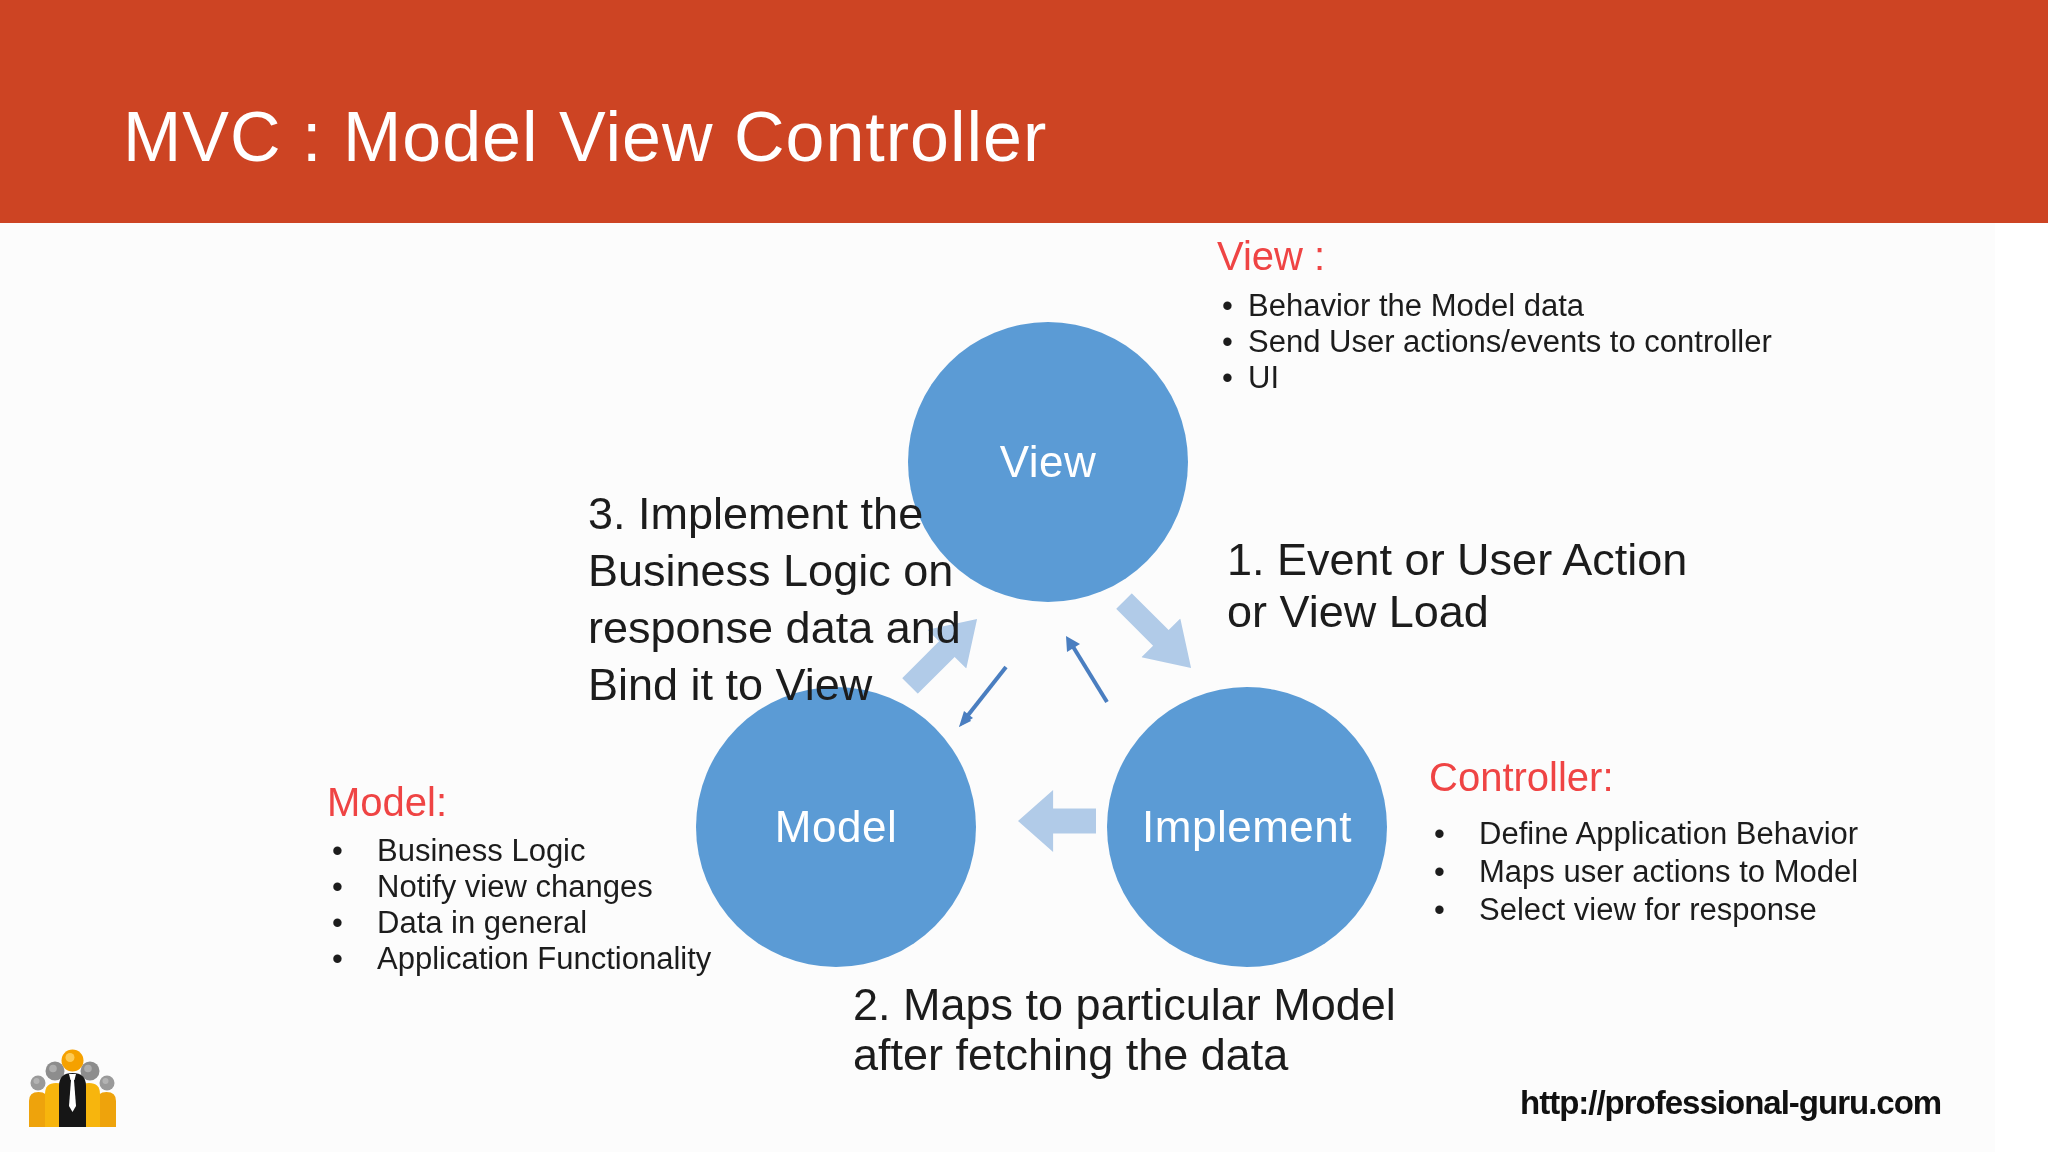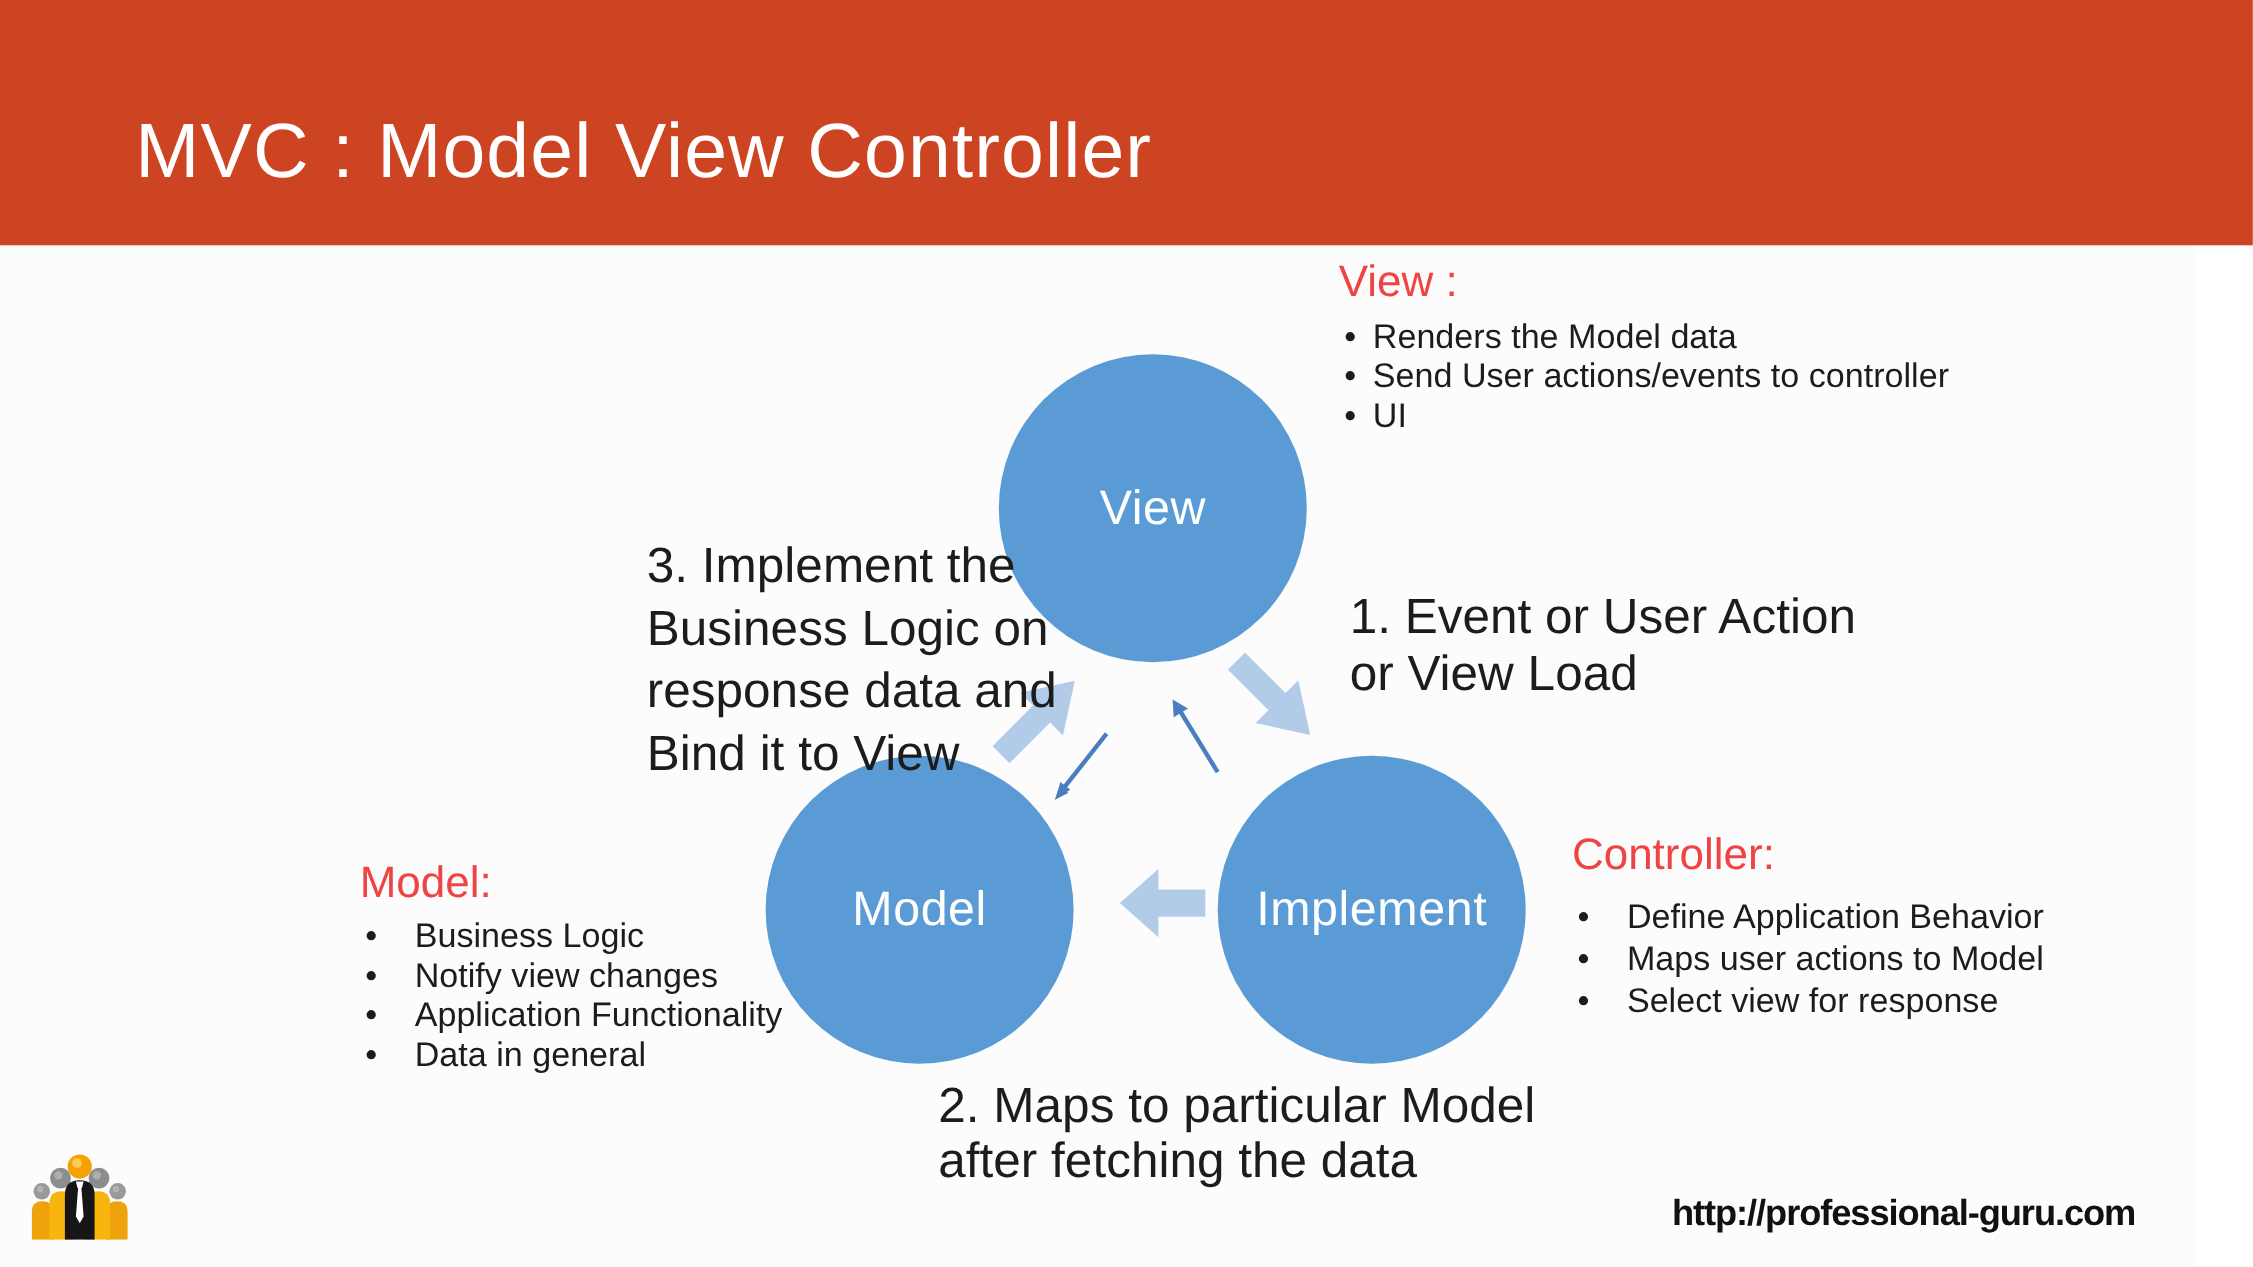--- a/index.html
+++ b/index.html
@@ -96,31 +96,31 @@
     <polygon points="13,69 27,60 18,53" fill="#4a7ec0"></polygon>
     <polygon points="13,69 25,63 20,56" fill="#4a7ec0"></polygon>
   </svg>
   <svg class="thin-arrow" style="left:1056px;top:628px;" width="60" height="84" viewBox="0 0 60 84">
     <line x1="51" y1="74" x2="16" y2="17" stroke="#4a7ec0" stroke-width="4"></line>
     <polygon points="10,8 11,24 24,16" fill="#4a7ec0"></polygon>
   </svg>
 
   <div class="heading h-view">View :</div>
   <ul class="bullets b-view">
-    <li>Renders the Model data</li>
+    <li>Behavior the Model data</li>
     <li>Send User actions/events to controller</li>
     <li>UI</li>
   </ul>
 
   <div class="heading h-model">Model:</div>
   <ul class="bullets b-model">
     <li>Business Logic</li>
     <li>Notify view changes</li>
+    <li>Data in general</li>
     <li>Application Functionality</li>
-    <li>Data in general</li>
   </ul>
 
   <div class="heading h-controller">Controller:</div>
   <ul class="bullets b-controller">
     <li>Define Application Behavior</li>
     <li>Maps user actions to Model</li>
     <li>Select view for response</li>
   </ul>
 
   <div class="flow-label f-1">1. Event or User Action

